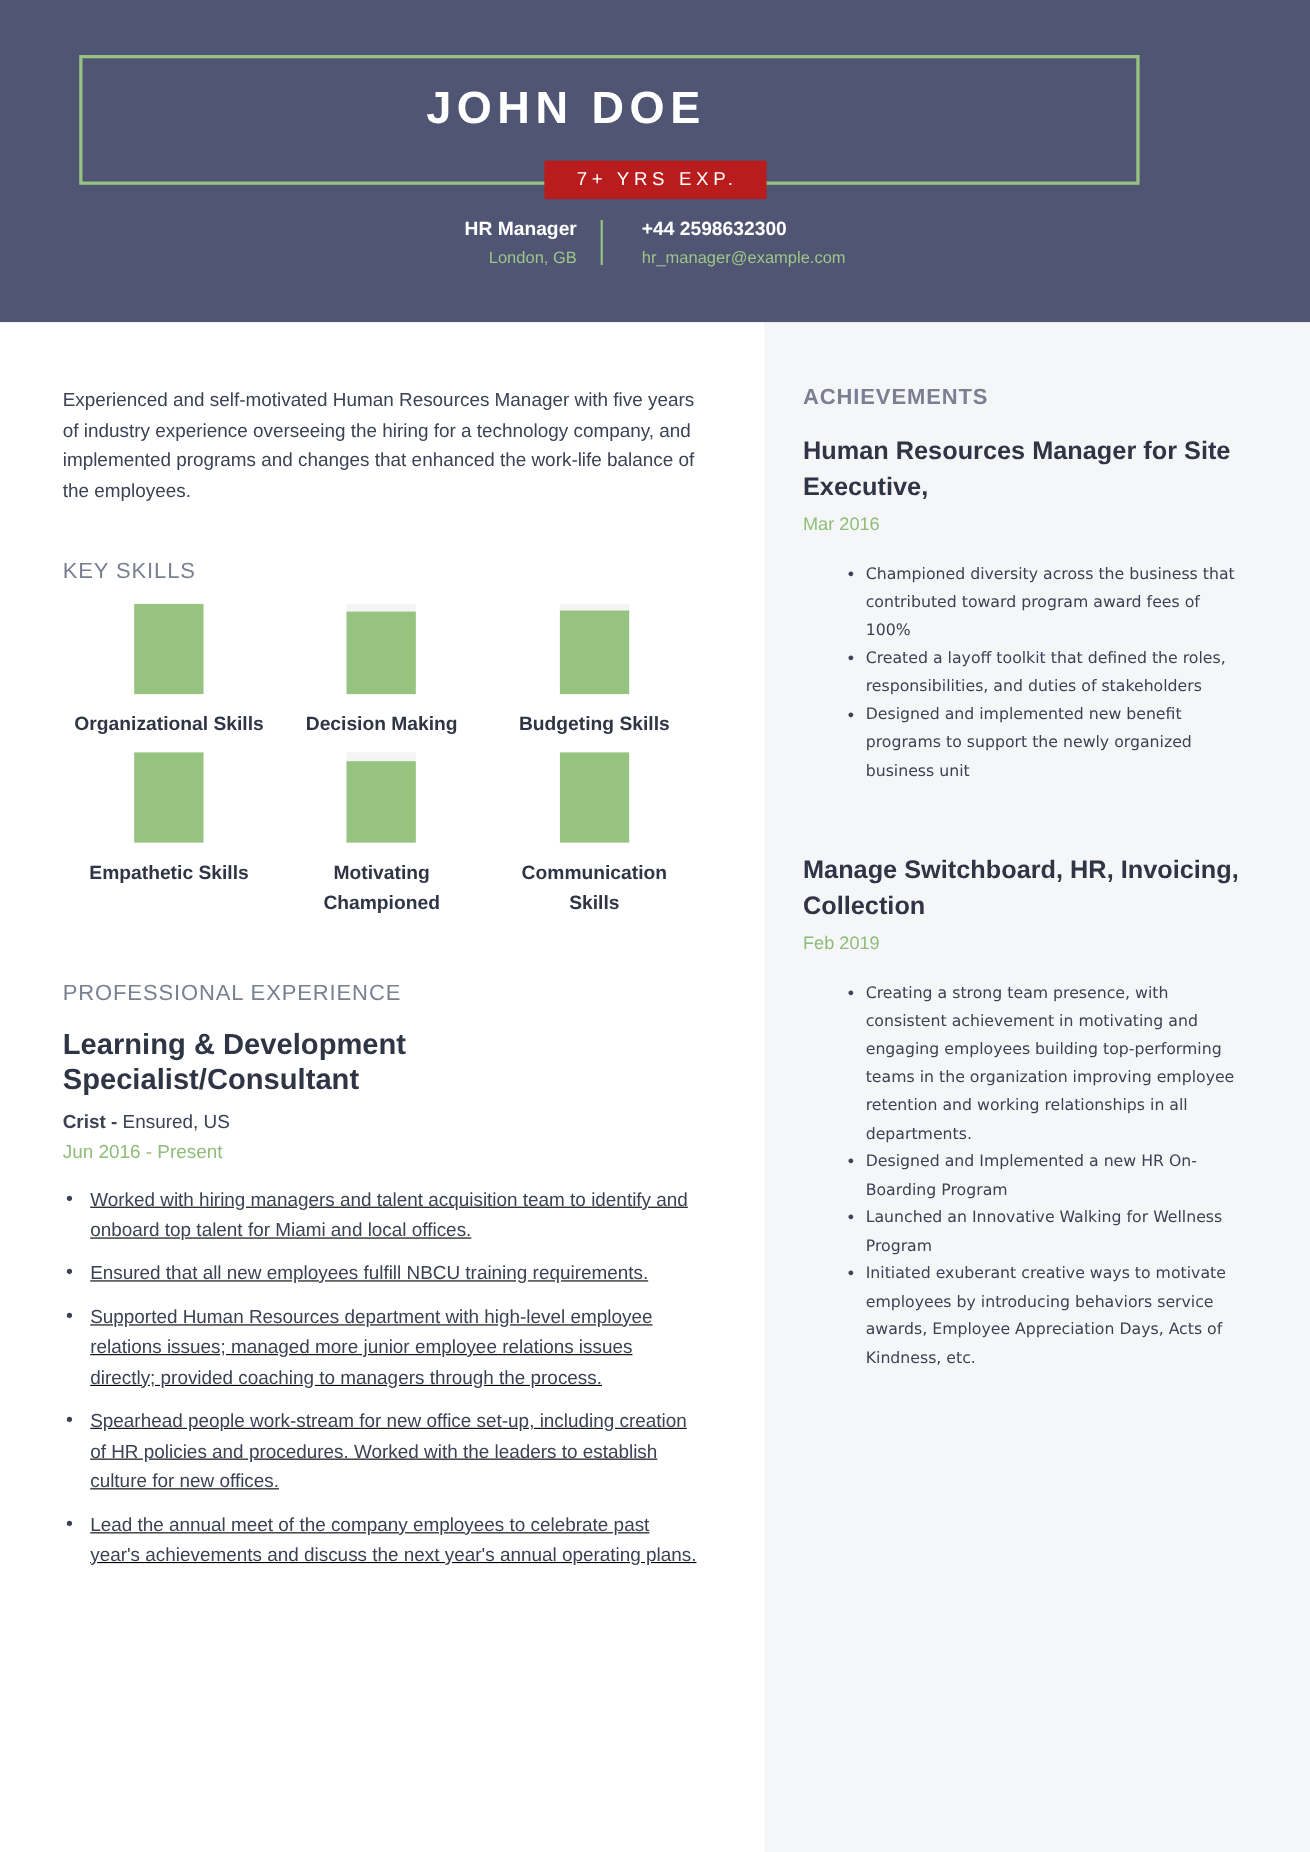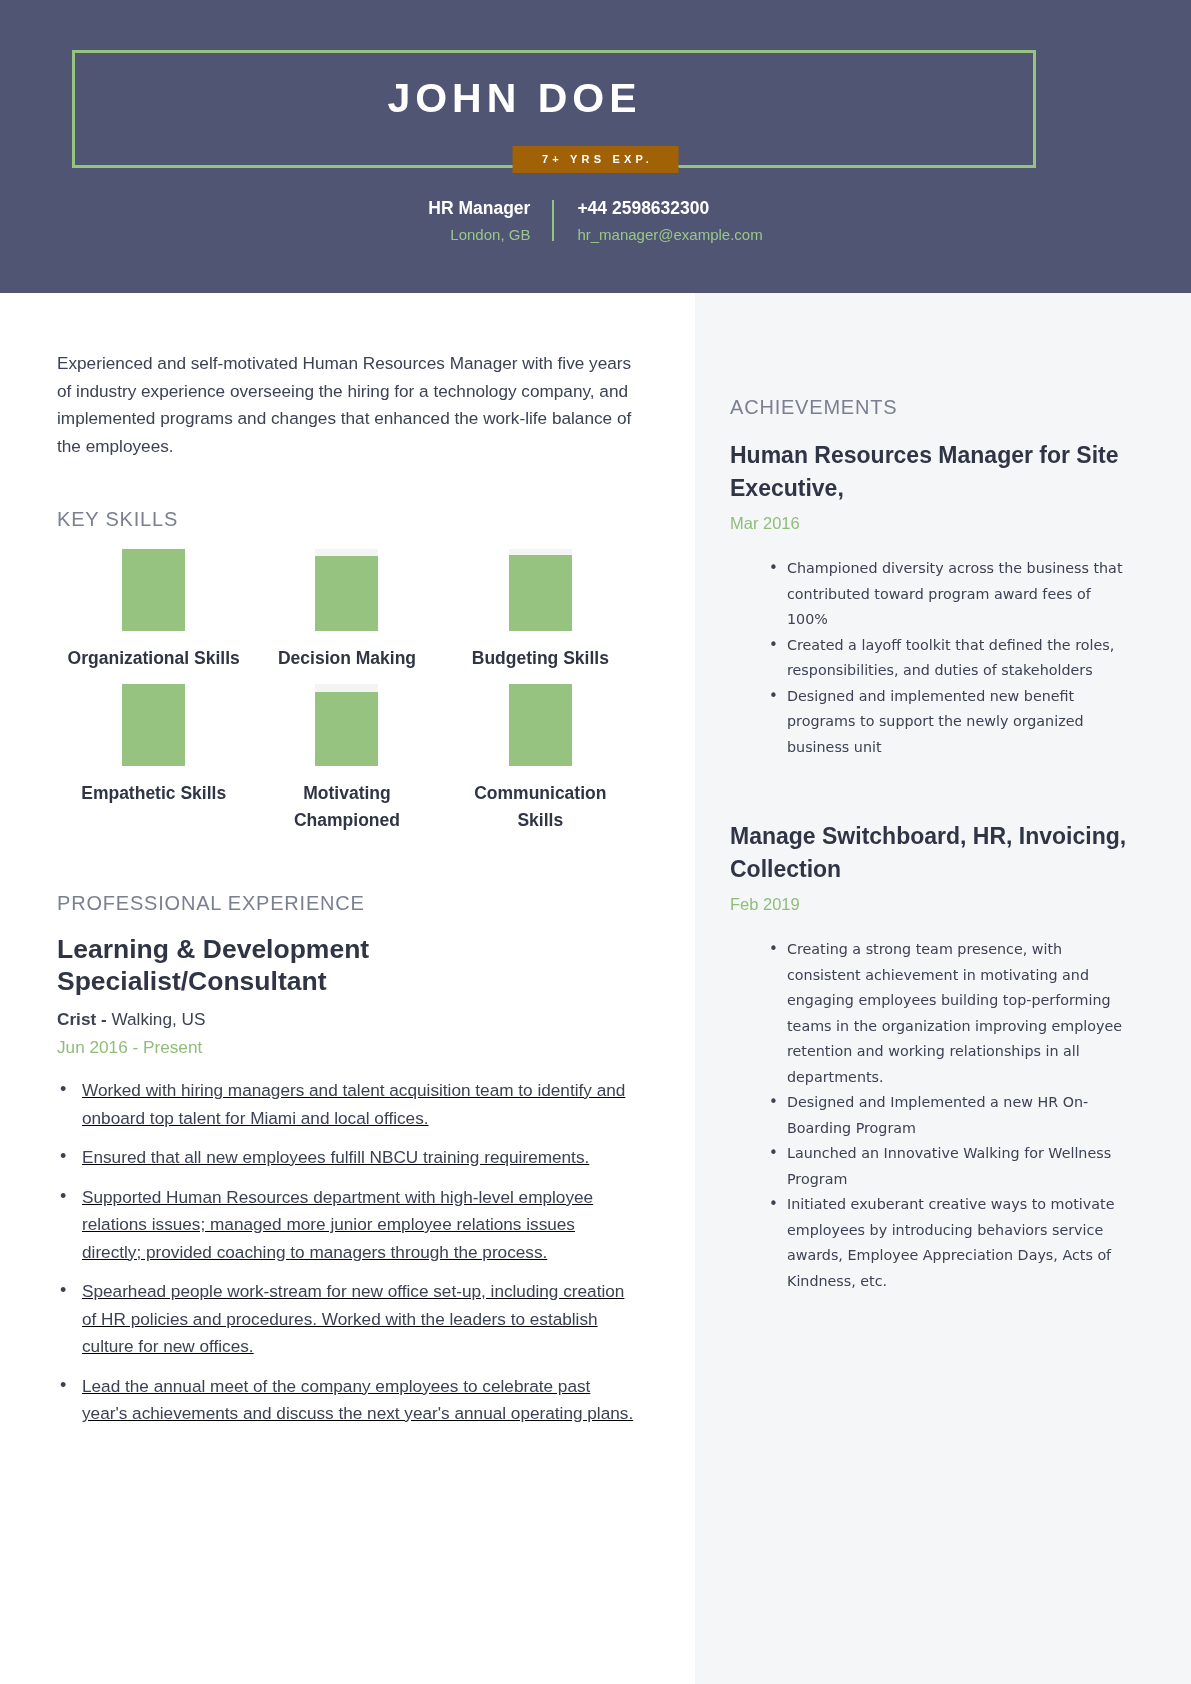--- a/index.html
+++ b/index.html
@@ -44,45 +44,45 @@
     font-size: 41px;
     font-weight: bold;
     letter-spacing: 5px;
     color: #ffffff;
   }
   .exp-badge {
     position: absolute;
     left: 50%;
     top: 146px;
     transform: translateX(-50%);
-    background: #a16207;
+    background: #b91c1c;
     color: #ffffff;
-    font-size: 11px;
-    font-weight: bold;
+    font-size: 17px;
+    font-weight: normal;
     letter-spacing: 4.2px;
     padding: 7px 26px 8px 30px;
     white-space: nowrap;
   }
   .contact {
     position: absolute;
     left: 0;
     top: 198px;
     width: 1191px;
     display: flex;
     justify-content: center;
   }
   .contact-grid {
     display: grid;
     grid-template-columns: auto 1px auto;
     column-gap: 0;
     row-gap: 7px;
     align-items: start;
   }
   .c-left  { text-align: right;  padding-right: 22px; }
-  .c-right { text-align: left;   padding-left: 24px; }
+  .c-right { text-align: left;   padding-left: 36px; }
   .c-title { font-size: 17.5px; font-weight: bold; color: #ffffff; line-height: 20px; }
   .c-phone { font-size: 17.5px; font-weight: bold; color: #ffffff; line-height: 20px; white-space: nowrap; }
   .c-loc   { font-size: 15px;  color: #9dc68a; line-height: 20px; }
   .c-mail  { font-size: 15px;  color: #9dc68a; line-height: 20px; white-space: nowrap; }
   .c-divider {
     grid-row: 1 / span 2;
     grid-column: 2;
     width: 2px;
     background: #96c380;
     justify-self: center;
@@ -197,23 +197,22 @@
     top: -1px;
     font-size: 18px;
     color: #3c4254;
   }
 
   
   .ach-head {
     font-size: 20px;
     letter-spacing: 0.8px;
     color: #7a8092;
-    font-weight: normal;
+    font-weight: bold;
     margin-bottom: 20px;
-    margin-top: 46px;
   }
   .ach-title {
     font-size: 23px;
     font-weight: bold;
     color: #2f3545;
     line-height: 33px;
     margin-bottom: 6px;
   }
   .ach-date {
     font-size: 16.5px;
@@ -309,21 +308,21 @@
             <div class="skill-fill" style="height: 100%;"></div>
           </div>
           <div class="skill-label">Communication Skills</div>
         </div>
       </div>
 
       <h2 class="section-head">PROFESSIONAL EXPERIENCE</h2>
 
       <div>
         <div class="job-title">Learning &amp; Development Specialist/Consultant</div>
-        <div class="job-company"><b>Crist</b><b> - </b><span>Walking, US</span></div>
+        <div class="job-company"><b>Crist</b><b> - </b><span>Ensured, US</span></div>
         <div class="job-dates">Jun 2016 - Present</div>
         <ul class="bullets-left">
           <li>Worked with hiring managers and talent acquisition team to identify and onboard top talent for Miami and local offices.</li>
           <li>Ensured that all new employees fulfill NBCU training requirements.</li>
           <li>Supported Human Resources department with high-level employee relations issues; managed more junior employee relations issues directly; provided coaching to managers through the process.</li>
           <li>Spearhead people work-stream for new office set-up, including creation of HR policies and procedures. Worked with the leaders to establish culture for new offices.</li>
           <li>Lead the annual meet of the company employees to celebrate past year's achievements and discuss the next year's annual operating plans.</li>
         </ul>
       </div>
 

